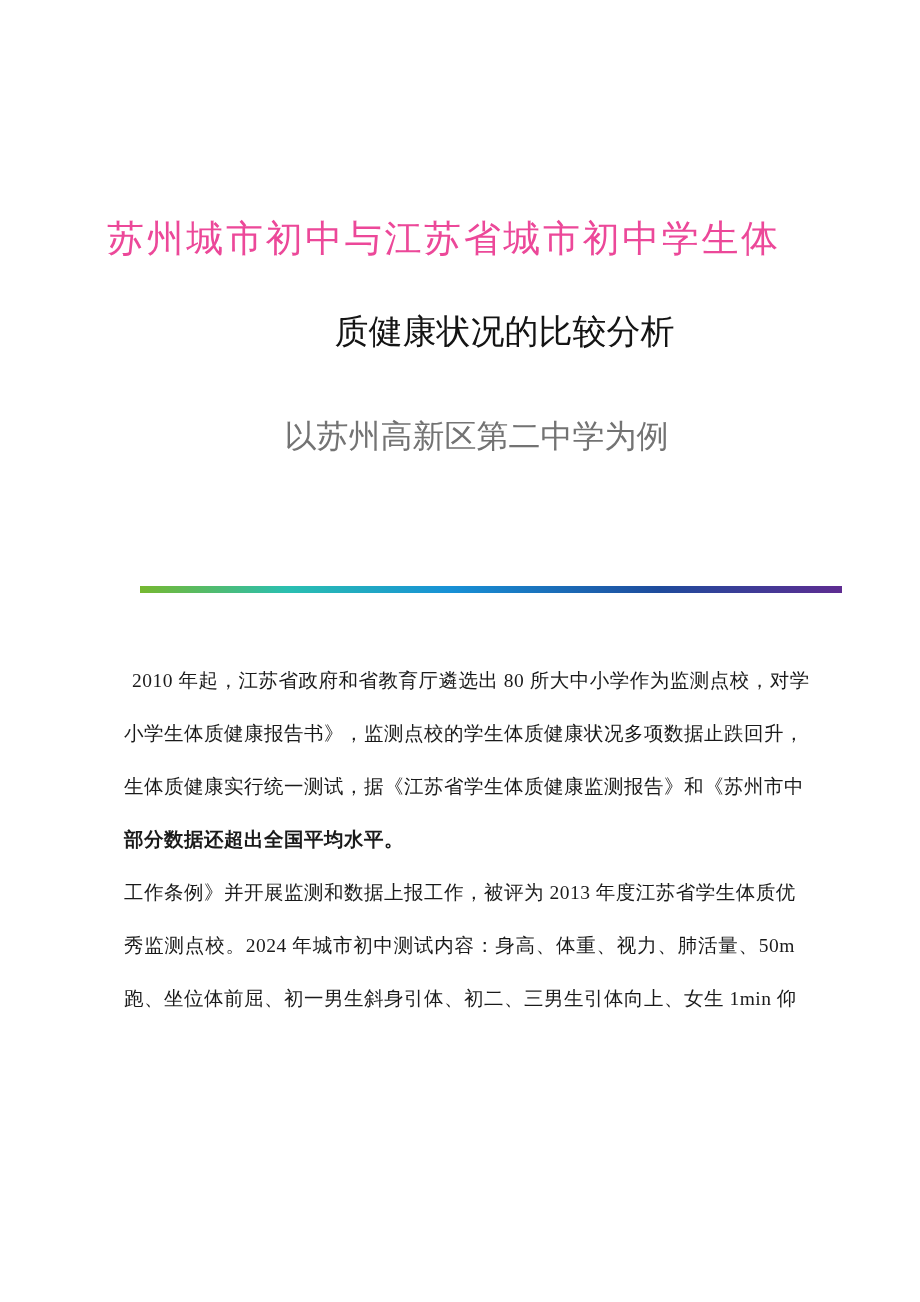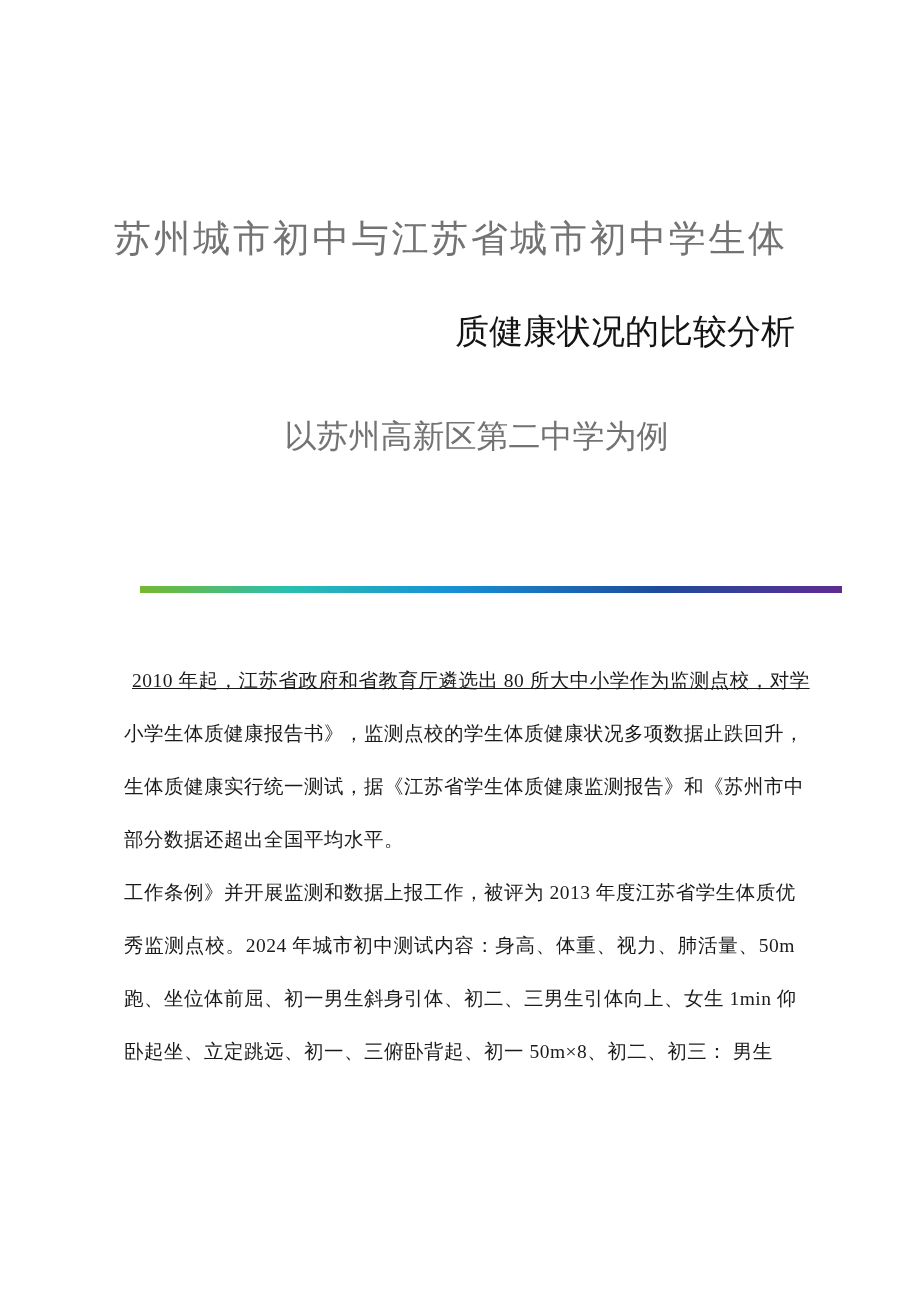--- a/index.html
+++ b/index.html
@@ -11,40 +11,40 @@
     position: relative;
     width: 920px;
     height: 1302px;
     background: #ffffff;
     overflow: hidden;
     font-family: "Liberation Serif", "DejaVu Serif", serif;
     color: #111111;
   }
   .doc-title-line1 {
     position: absolute;
-    left: 114px;
+    left: 107px;
     width: 671px;
     top: 216px;
     font-size: 37px;
     line-height: 46px;
     text-align: justify;
     text-align-last: justify;
     white-space: nowrap;
-    color: #737373;
+    color: #ec4899;
   }
   .doc-title-line2 {
     position: absolute;
     left: 124px;
     width: 671px;
     top: 309px;
     padding-left: 90px;
     box-sizing: border-box;
     font-size: 34px;
     line-height: 46px;
-    text-align: right;
+    text-align: center;
     color: #141414;
   }
   .doc-subtitle {
     position: absolute;
     left: 124px;
     width: 671px;
     top: 415px;
     padding-left: 34px;
     box-sizing: border-box;
     font-size: 32px;
@@ -72,25 +72,25 @@
   .body-text .line {
     height: 53px;
     line-height: 53px;
     text-align: justify;
     text-align-last: justify;
     white-space: nowrap;
     letter-spacing: 0.5px;
   }
   .body-text .line.indent {
     padding-left: 8px;
-    text-decoration: underline;
   }
   .body-text .line.last {
     text-align: right;
     text-align-last: left;
+    font-weight: bold;
   }
 </style>
 </head>
 <body>
 
 <div class="page">
 
   <div class="doc-title-line1">苏州城市初中与江苏省城市初中学生体</div>
 
   <div class="doc-title-line2">质健康状况的比较分析</div>
@@ -100,16 +100,15 @@
   <div class="divider-bar" style="background: linear-gradient(to right, rgb(118, 184, 48) 0%, rgb(42, 191, 176) 21%, rgb(23, 145, 214) 44%, rgb(30, 75, 156) 74%, rgb(94, 44, 145) 100%);"></div>
 
   <div class="body-text">
     <div class="line indent">2010 年起，江苏省政府和省教育厅遴选出 80 所大中小学作为监测点校，对学</div>
     <div class="line">小学生体质健康报告书》，监测点校的学生体质健康状况多项数据止跌回升，</div>
     <div class="line">生体质健康实行统一测试，据《江苏省学生体质健康监测报告》和《苏州市中</div>
     <div class="line last">部分数据还超出全国平均水平。</div>
     <div class="line">工作条例》并开展监测和数据上报工作，被评为 2013 年度江苏省学生体质优</div>
     <div class="line">秀监测点校。2024 年城市初中测试内容：身高、体重、视力、肺活量、50m</div>
     <div class="line">跑、坐位体前屈、初一男生斜身引体、初二、三男生引体向上、女生 1min 仰</div>
-    <div class="line last">卧起坐、立定跳远、初一、三俯卧背起、初一 50m×8、初二、初三： 男生</div>
   </div>
 
 </div>
 
 </body></html>

